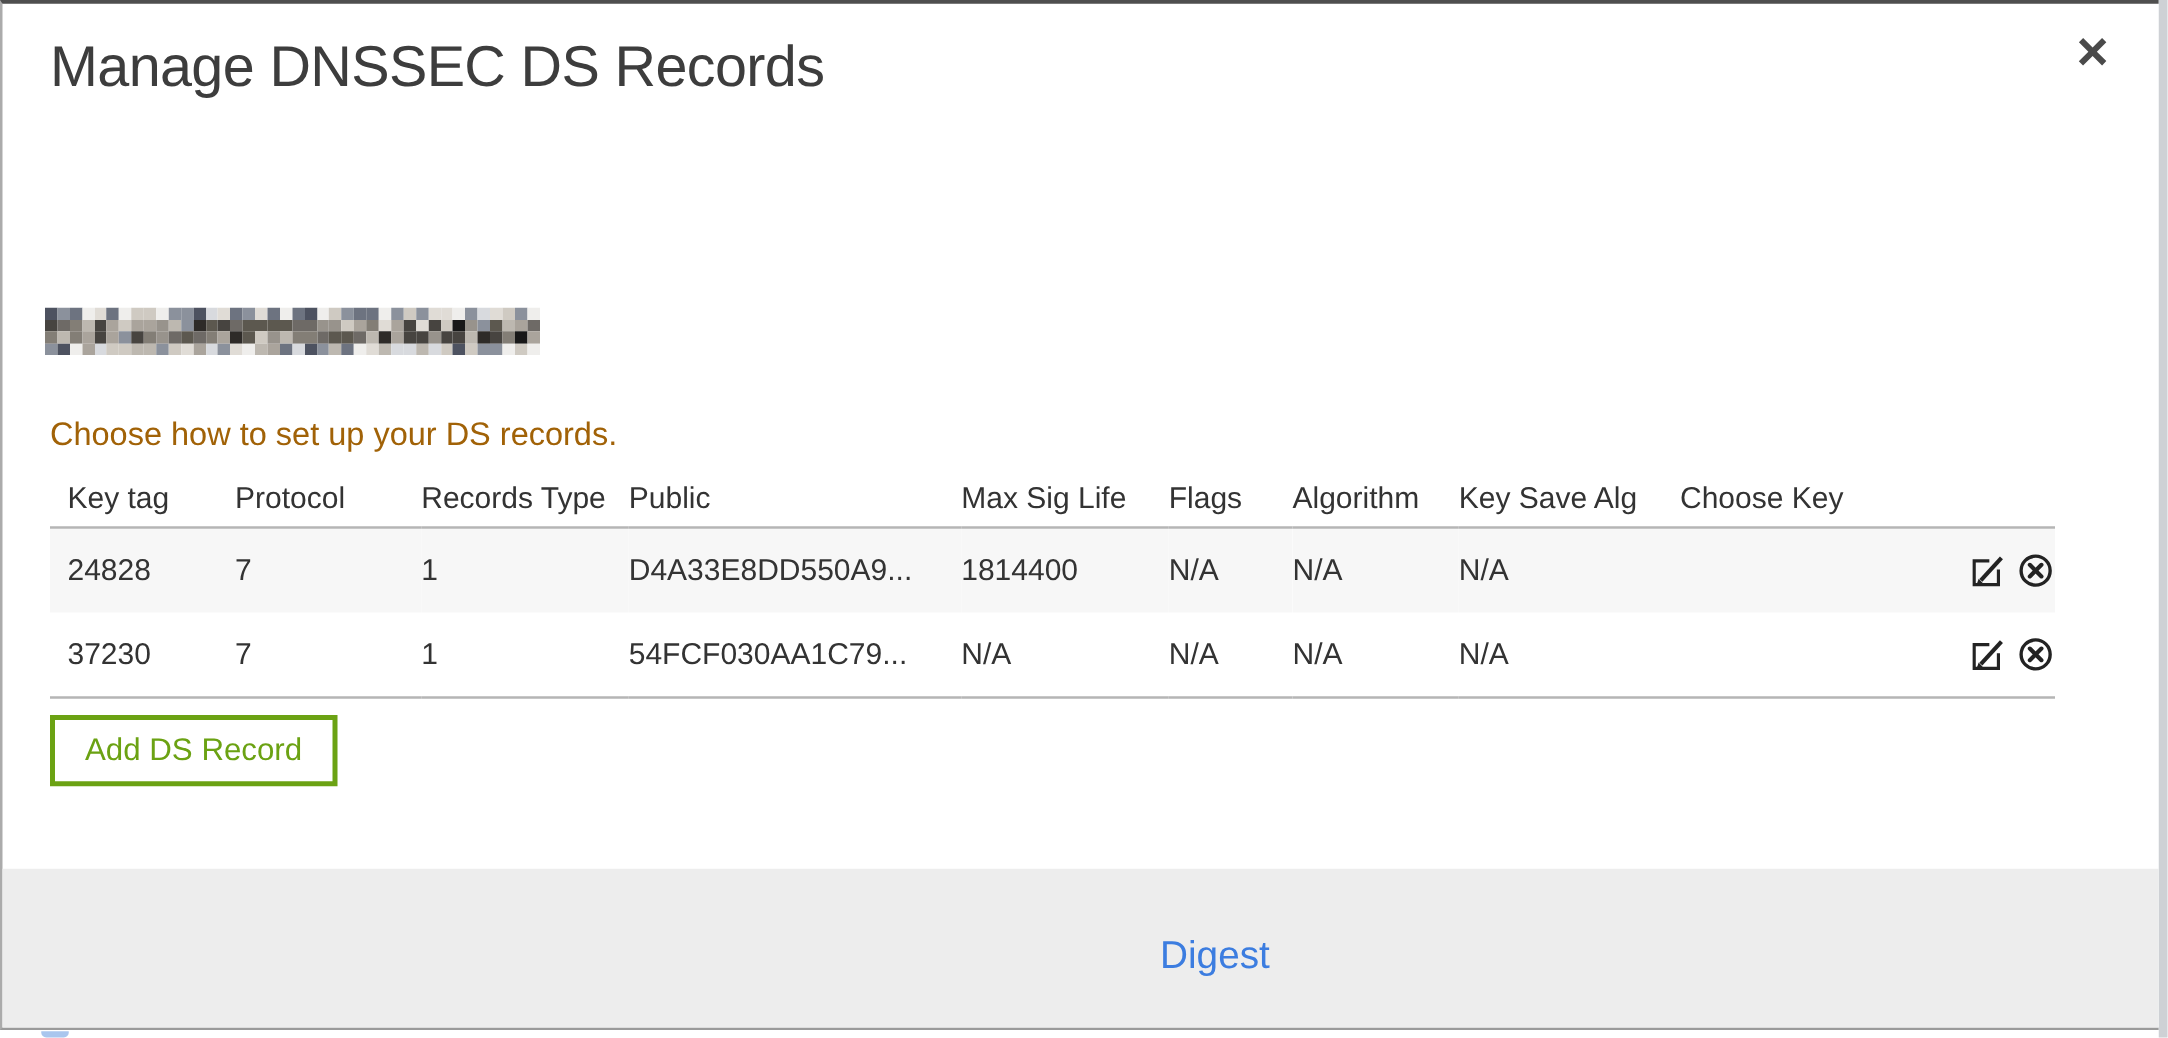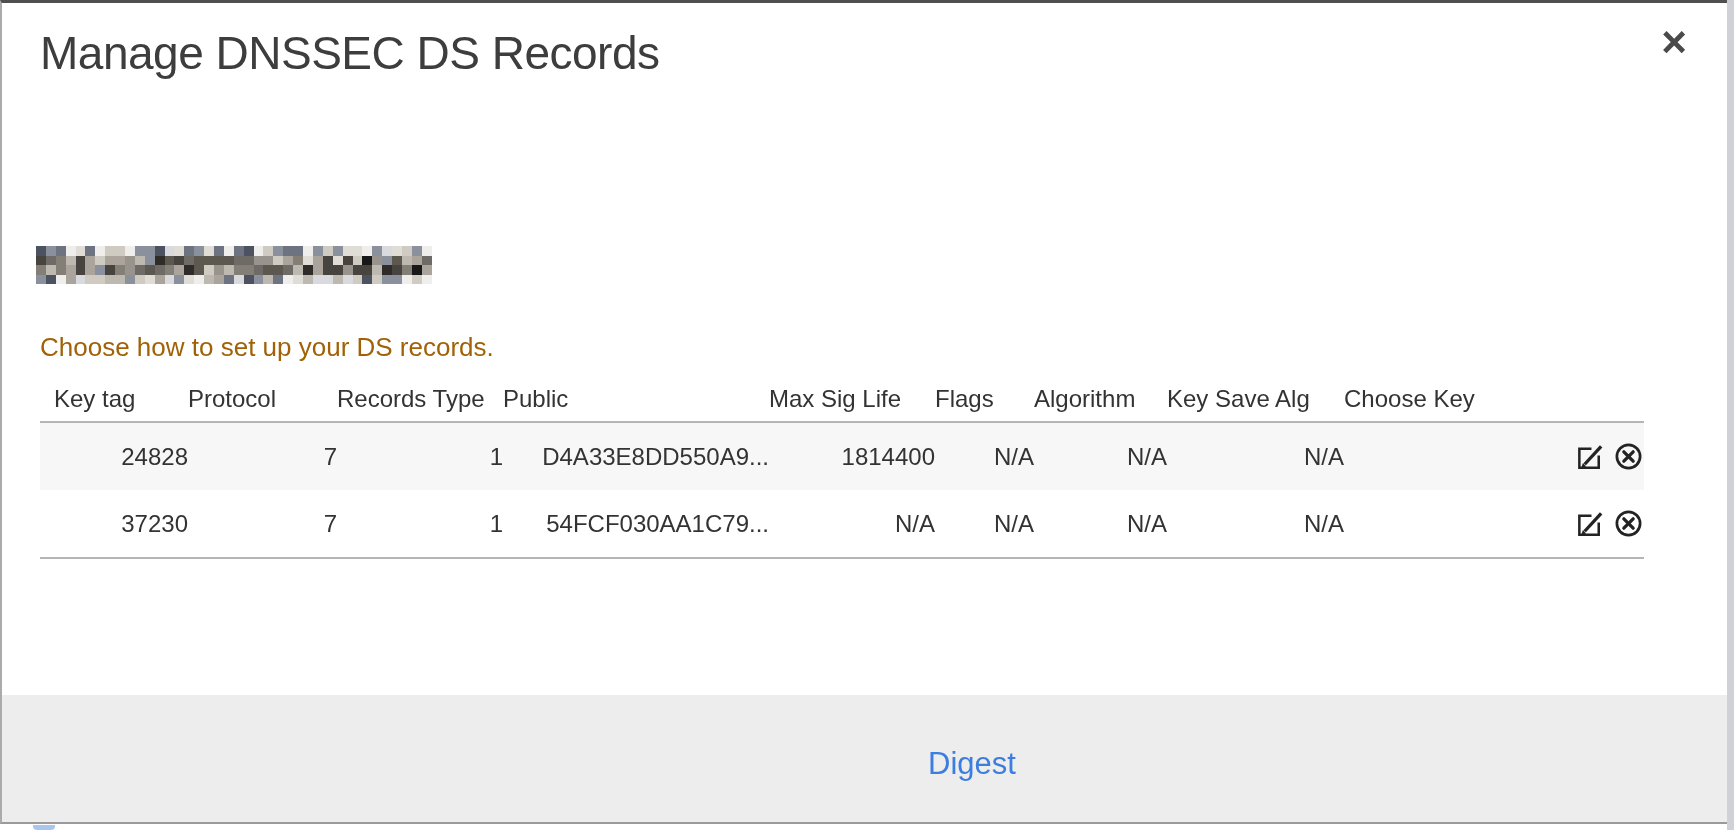--- a/index.html
+++ b/index.html
@@ -18,21 +18,21 @@
     font-size:44px; font-weight:700; color:#4A4A4A; line-height:52px; text-align:center; cursor:pointer; font-family:inherit; }
 
   .mosaic { position:absolute; left:36px; top:246px; width:396px; height:38px; display:flex; flex-wrap:wrap; overflow:hidden; }
   .mosaic i { display:block; width:9.9px; height:9.5px; }
 
   .instruction { position:absolute; left:40px; top:332px; font-size:26px; color:#a16207; }
 
   .ds-table { position:absolute; left:40px; top:376px; width:1604px; border-collapse:collapse; table-layout:fixed;
     font-size:24px; color:#333; }
   .ds-table th { text-align:left; font-weight:400; height:46px; vertical-align:middle; padding:0; }
-  .ds-table td { padding:0; height:68px; vertical-align:middle; overflow:hidden; white-space:nowrap;text-align:right; }
+  .ds-table td { padding:0; height:68px; vertical-align:middle; overflow:hidden; white-space:nowrap; }
   .ds-table th:first-child, .ds-table td:first-child { padding-left:14px; }
   .ds-table tbody tr:first-child { background:#F7F7F7; border-top:2px solid #B5B5B5; }
   .ds-table tbody tr:last-child { border-bottom:2px solid #B5B5B5; }
   .actions { text-align:right; padding-right:6px; }
   .icon-btn { display:inline-block; width:31px; height:31px; vertical-align:middle; cursor:pointer; }
   .icon-btn svg { display:block; }
 
   .add-btn { position:absolute; left:40px; top:572px; border:4px solid #6BA213; background:#fff; color:#6BA213;
     font-size:25px; padding:10px 24px; font-family:inherit; cursor:pointer; }
 
@@ -301,17 +301,18 @@
               <circle cx="16" cy="16" r="12" fill="none" stroke="#232323" stroke-width="2.8"></circle>
               <line x1="11.2" y1="11.2" x2="20.8" y2="20.8" stroke="#232323" stroke-width="3.4" stroke-linecap="round"></line>
               <line x1="20.8" y1="11.2" x2="11.2" y2="20.8" stroke="#232323" stroke-width="3.4" stroke-linecap="round"></line>
             </svg>
           </span>
         </td>
       </tr>
     </tbody>
   </table>
 
+  <button class="add-btn">Add DS Record</button>
 
 
   <a class="cancel">Digest</a>
 
 </div>
 
 </body></html>

